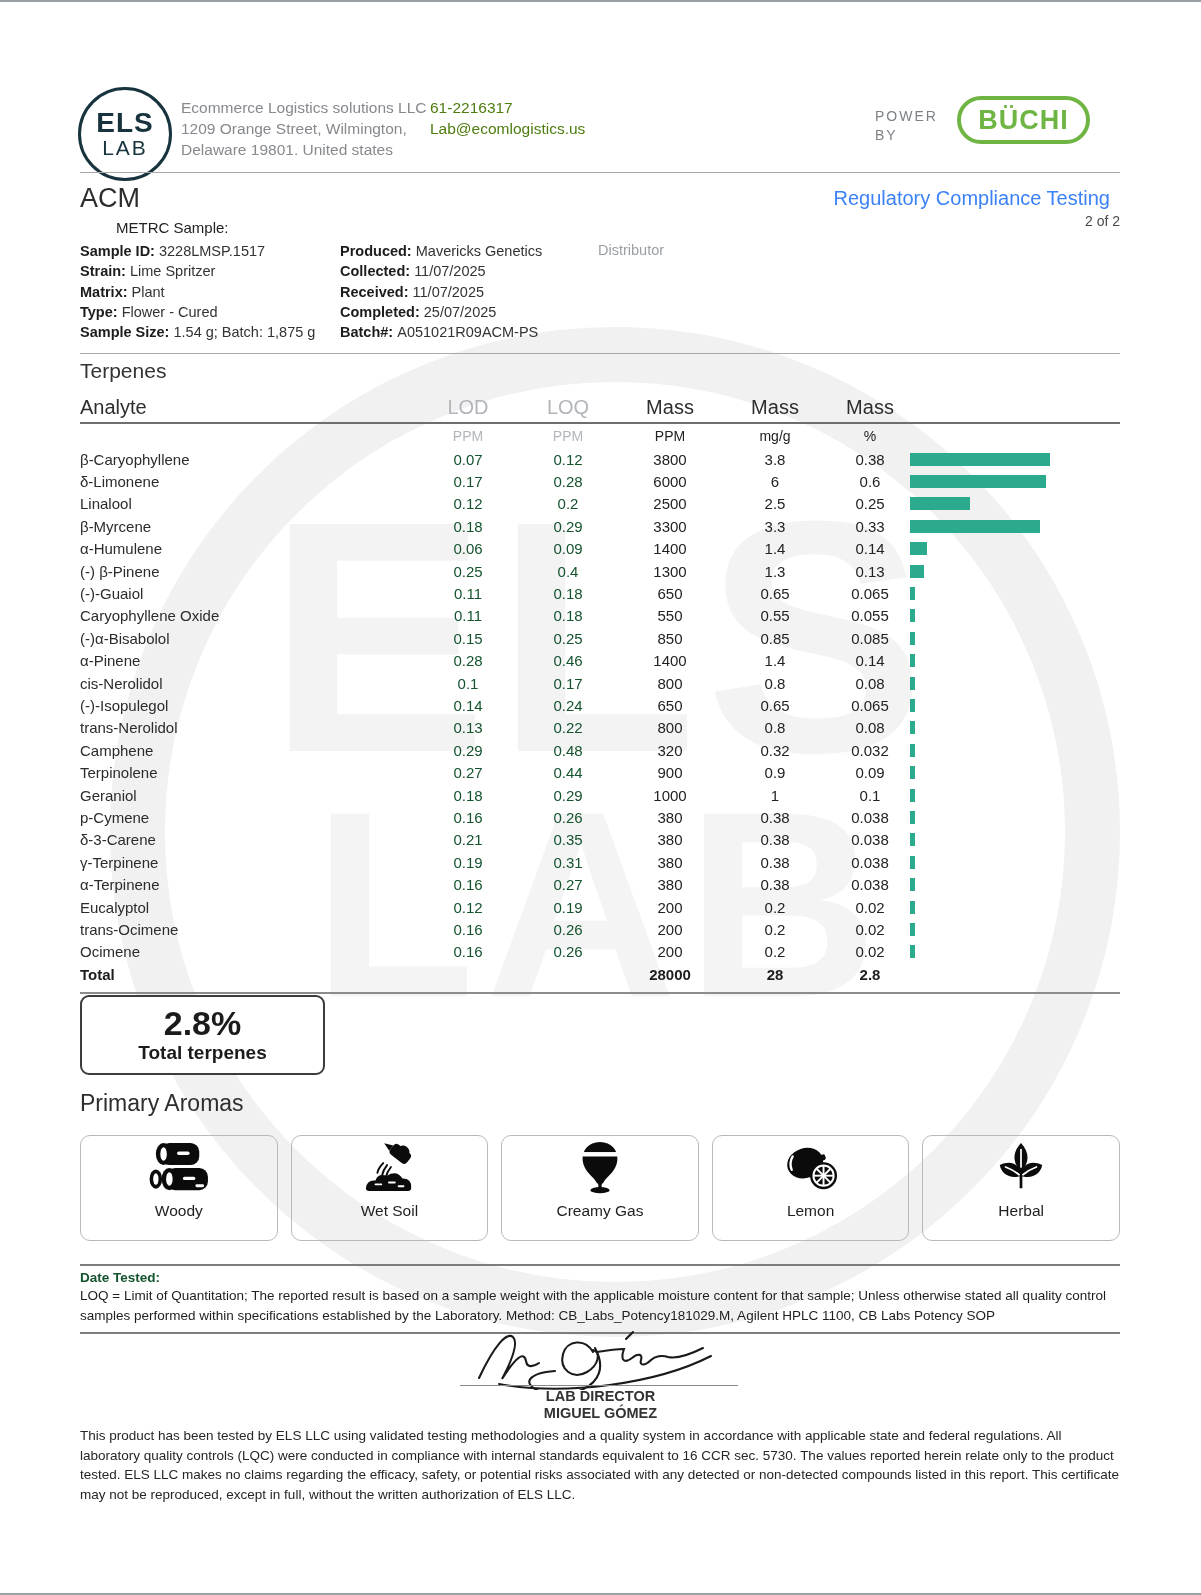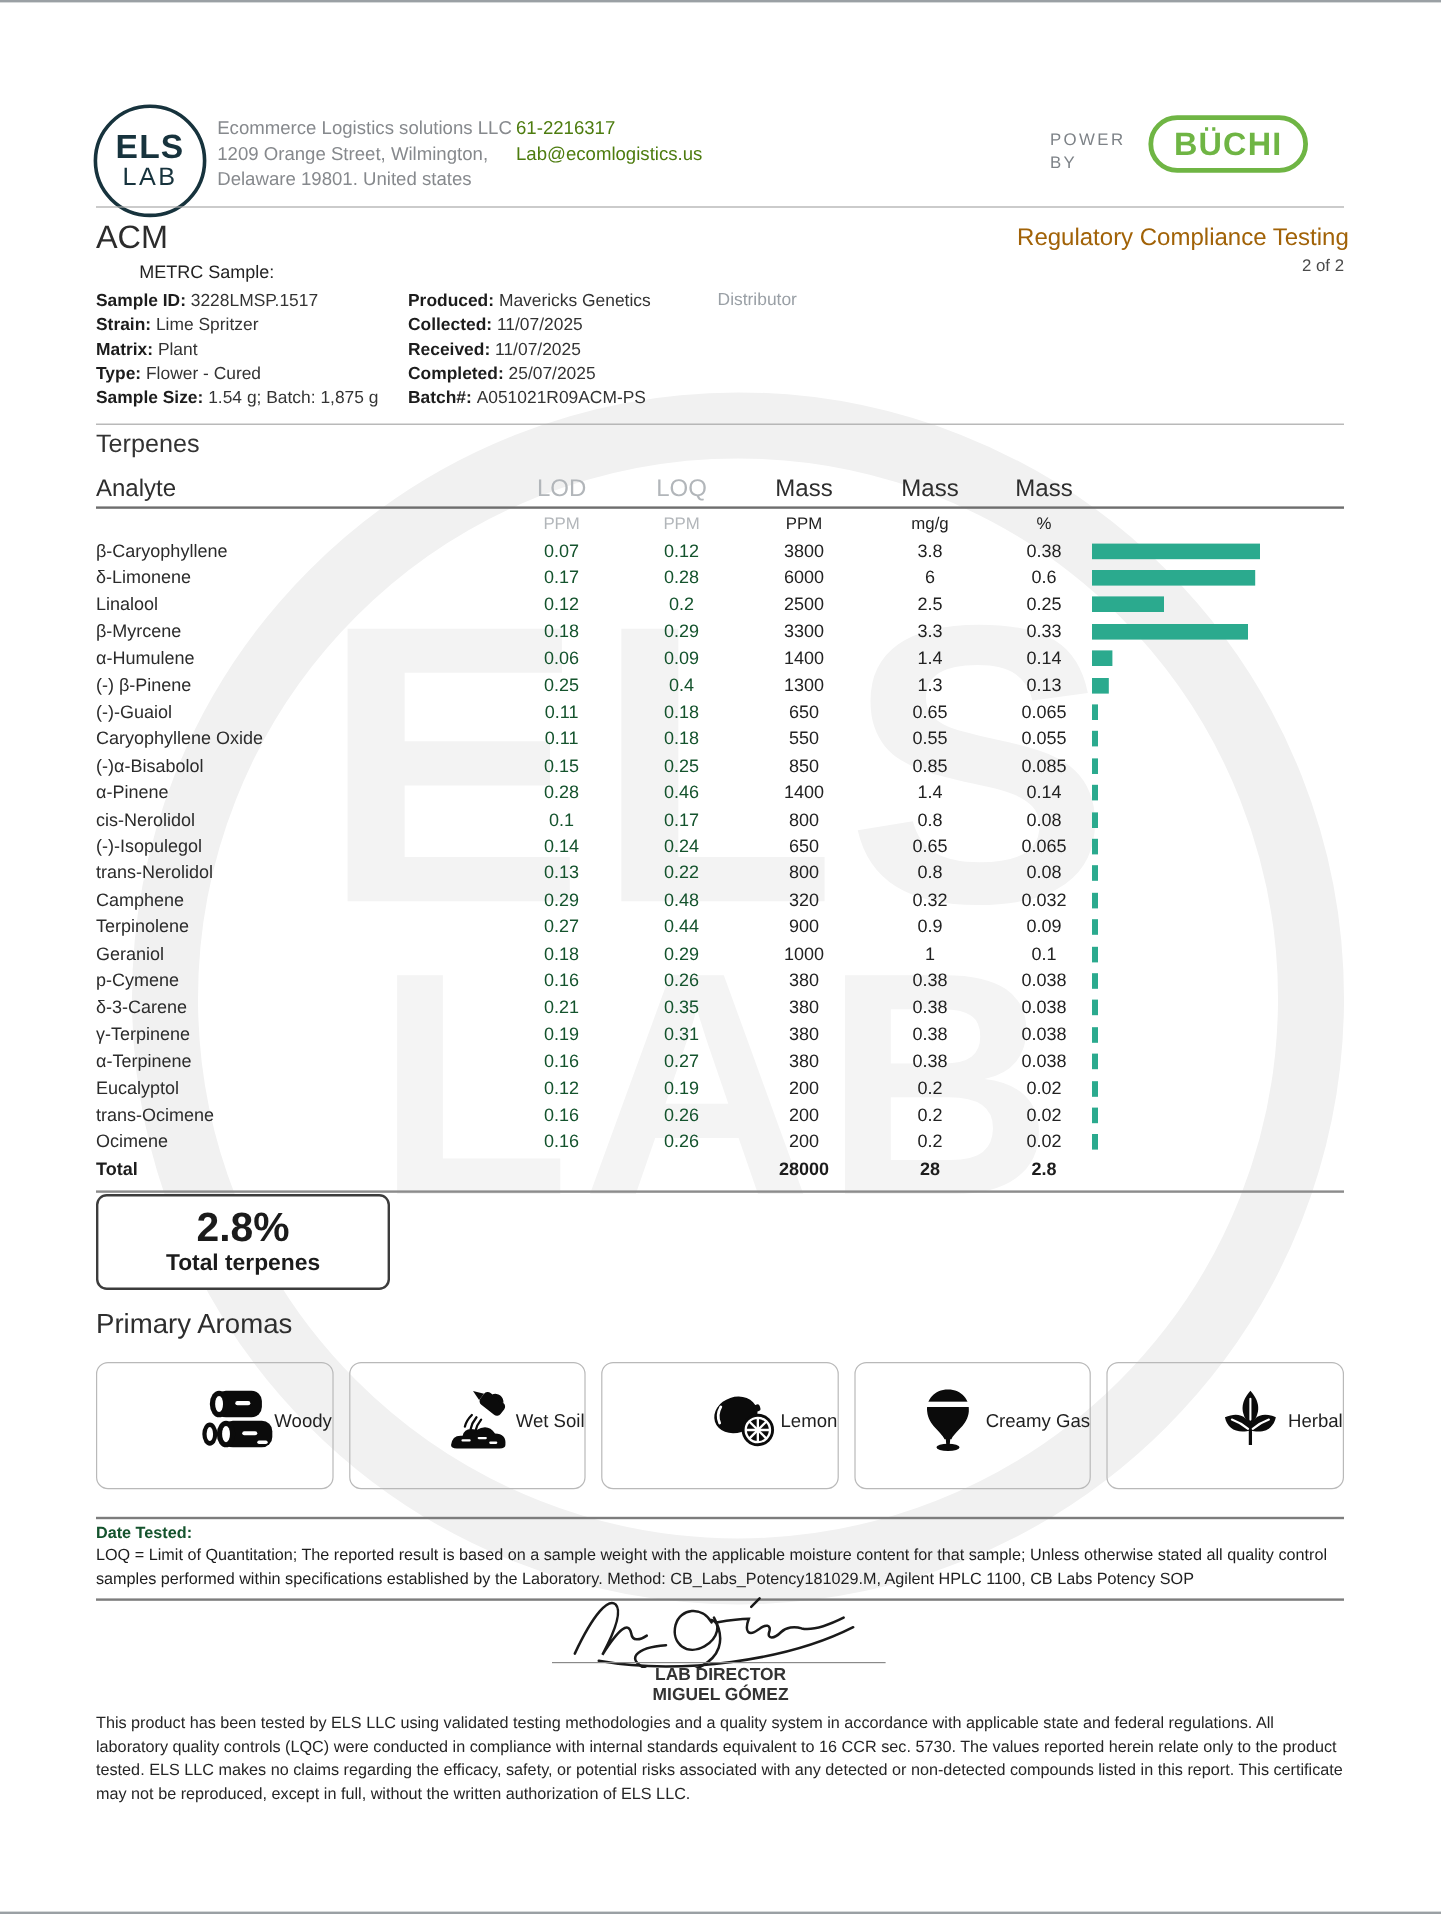--- a/index.html
+++ b/index.html
@@ -32,21 +32,21 @@
     letter-spacing:2px; line-height:19px; }
   .buchi { position:absolute; left:957px; top:94px; width:133px; height:48px;
     border:4px solid #6fb544; border-radius:26px; color:#6fb544;
     display:flex; align-items:center; justify-content:center;
     font-size:27px; font-weight:800; letter-spacing:1px; background:#fff; }
   .rule { position:absolute; left:80px; right:81px; border-top:1px solid #a9a9a9; }
   .rule-dark { position:absolute; left:80px; right:81px; border-top:2px solid #6e6e6e; }
 
   
   .acm { position:absolute; left:80px; top:181px; font-size:27px; font-weight:500; color:#2c2c2c; }
-  .rct { position:absolute; right:77px; top:185px; font-size:20px; color:#a16207;text-align:right; }
+  .rct { position:absolute; right:91px; top:185px; font-size:20px; color:#3b82f6;text-align:right; }
   .pageno { position:absolute; right:81px; top:211px; font-size:14px; color:#4a4a4a; }
   .metrc { position:absolute; left:80px; top:217px; font-size:15px; font-weight:400; color:#222;margin-left:36px; }
   .infocol { position:absolute; top:239px; font-size:14.5px; line-height:20.3px; color:#333; }
   .infocol b { color:#1c1c1c; }
   .col-left { left:80px; }
   .col-mid { left:340px; }
   .distributor { position:absolute; left:598px; top:240px; font-size:14.5px; color:#9aa0a6; }
 
   
   .terp-title { position:absolute; left:80px; top:357px; font-size:21px; color:#333; }
@@ -69,21 +69,21 @@
   
   .sumbox { position:absolute; left:80px; top:993px; width:245px; height:80px;
     border:2px solid #3c3c3c; border-radius:9px; background:#fff;
     display:flex; flex-direction:column; align-items:center; justify-content:center; }
   .sumval { font-size:34px; font-weight:700; color:#1b1b1b; line-height:1.05; }
   .sumlbl { font-size:19px; font-weight:700; color:#1b1b1b; }
   .aromas-title { position:absolute; left:80px; top:1088px; font-size:23px; color:#2e2e2e; }
   .cards { position:absolute; left:80px; top:1133px; width:1040px; height:106px;
     display:flex; gap:13px; }
   .card { flex:1; border:1px solid #b9b9b9; border-radius:10px; background:transparent;
-    display:flex; flex-direction:row; align-items:center; justify-content:flex-end; padding-bottom:7px; }
+    display:flex; flex-direction:column; align-items:center; padding-bottom:7px; }
   .card .ic { height:62px; display:flex; align-items:center; justify-content:center; margin-bottom:4px; }
   .card .lbl { font-size:15.5px; color:#1f1f1f; }
 
   
   .fnote-hd { position:absolute; left:80px; top:1268px; font-size:13.5px; font-weight:700; color:#14532d; }
   .fnote { position:absolute; left:80px; top:1284px; width:1040px; font-size:13.5px;
     color:#1e1e1e; line-height:1.45; }
   .sig-wrap { position:absolute; left:0; right:0; top:1326px; text-align:center; }
   .sig-svg { display:block; margin:0 auto; }
   .sig-line { position:absolute; left:460px; top:1383px; width:278px; border-top:1px solid #8a8a8a; }
@@ -480,50 +480,50 @@
                 <path d="M42 48 h5"></path>
               </g>
             </svg>
           </div>
           <div class="lbl">Wet Soil</div>
         </div>
         <div class="card">
           <div class="ic">
             <svg width="62" height="54" viewBox="0 0 64 56">
               <g fill="#0b0b0b">
+                <path d="M32 2 C20 2 13 11 14 21 C15 33 26 38 29 45 L35 45 C38 38 49 33 50 21 C51 11 44 2 32 2 Z"></path>
+                <path d="M30 44 L34 44 L33.5 50 L30.5 50 Z"></path>
+                <ellipse cx="32" cy="52" rx="10" ry="3.2"></ellipse>
+              </g>
+              <rect x="13" y="12.5" width="38" height="4.6" fill="#fff"></rect>
+            </svg>
+          </div>
+          <div class="lbl">Creamy Gas</div>
+        </div>
+        <div class="card">
+          <div class="ic">
+            <svg width="62" height="54" viewBox="0 0 64 56">
+              <g fill="#0b0b0b">
                 <g transform="rotate(-18 26 24)">
                   <ellipse cx="26" cy="24" rx="19" ry="15.5"></ellipse>
                   <rect x="42" y="21" width="6" height="6" rx="2"></rect>
                 </g>
                 <circle cx="45" cy="37" r="14"></circle>
               </g>
               <path d="M13 17 Q9 24 12 31" fill="none" stroke="#fff" stroke-width="2.4" stroke-linecap="round"></path>
               <circle cx="45" cy="37" r="10.5" fill="none" stroke="#fff" stroke-width="2"></circle>
               <g stroke="#fff" stroke-width="2">
                 <path d="M45 26.5 V47.5"></path>
                 <path d="M34.5 37 H55.5"></path>
                 <path d="M37.6 29.6 L52.4 44.4"></path>
                 <path d="M52.4 29.6 L37.6 44.4"></path>
               </g>
             </svg>
           </div>
           <div class="lbl">Lemon</div>
-        </div>
-        <div class="card">
-          <div class="ic">
-            <svg width="62" height="54" viewBox="0 0 64 56">
-              <g fill="#0b0b0b">
-                <path d="M32 2 C20 2 13 11 14 21 C15 33 26 38 29 45 L35 45 C38 38 49 33 50 21 C51 11 44 2 32 2 Z"></path>
-                <path d="M30 44 L34 44 L33.5 50 L30.5 50 Z"></path>
-                <ellipse cx="32" cy="52" rx="10" ry="3.2"></ellipse>
-              </g>
-              <rect x="13" y="12.5" width="38" height="4.6" fill="#fff"></rect>
-            </svg>
-          </div>
-          <div class="lbl">Creamy Gas</div>
         </div>
         <div class="card">
           <div class="ic">
             <svg width="62" height="54" viewBox="0 0 64 56">
               <g fill="#0b0b0b">
                 <path d="M32 3 C40 12 42 22 32 33 C22 22 24 12 32 3 Z"></path>
                 <path d="M10 26 C21 21 30 24 33 37 C21 41 12 36 10 26 Z"></path>
                 <path d="M54 26 C43 21 34 24 31 37 C43 41 52 36 54 26 Z"></path>
                 <path d="M30.6 30 h2.8 v20 h-2.8 Z"></path>
               </g>

